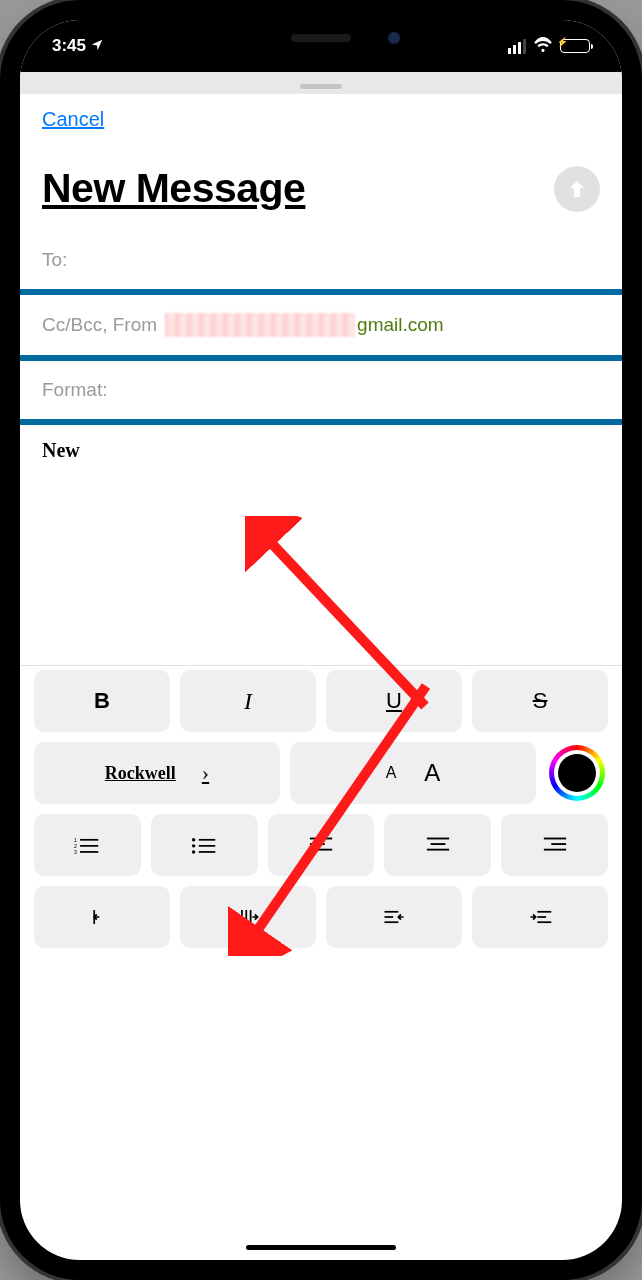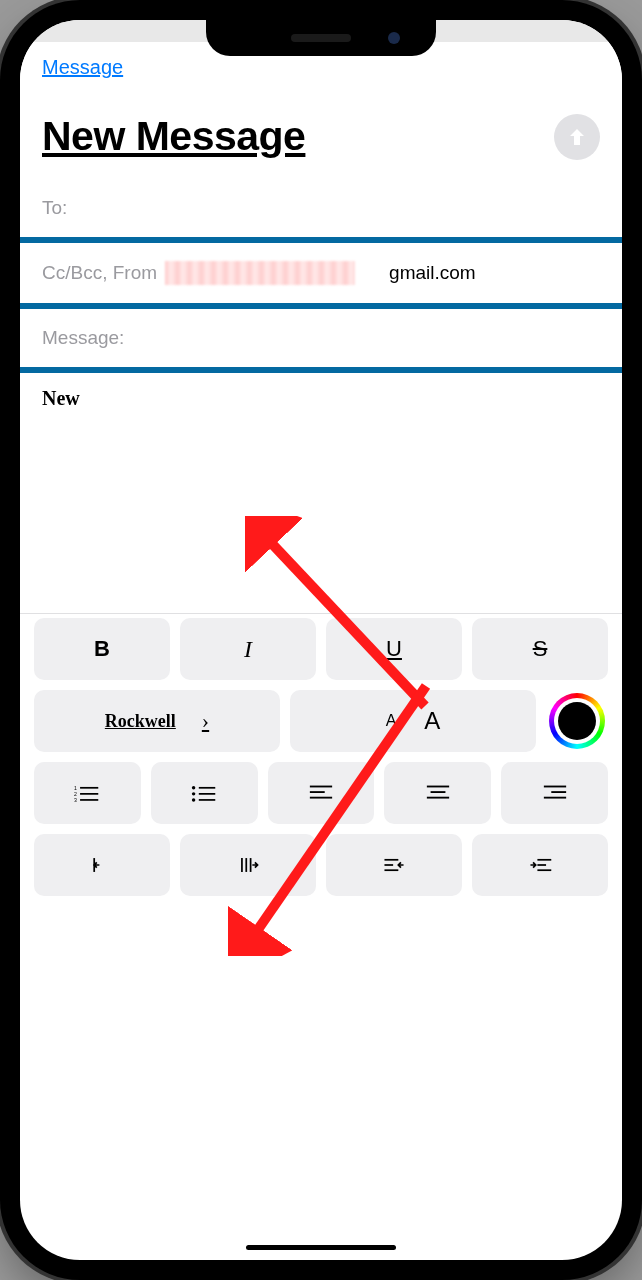--- a/index.html
+++ b/index.html
@@ -118,21 +118,21 @@
     display: flex; align-items: center; justify-content: center;
   }
   .send-btn svg { width: 24px; height: 24px; }
 
   .fields { }
   .field {
     padding: 18px 22px; border-bottom: 6px solid #0369a1;
     font-size: 19px; color: #9a9a9f; display: flex; align-items: center;
   }
   .field:first-child { border-top: 1px solid transparent; }
-  .field-domain { color: #000000; font-size: 19px; margin-left: 32px; }
+  .field-domain { color: #4d7c0f; font-size: 19px; }
   .redacted {
     width: 190px; height: 24px; margin: 0 2px;
     background: repeating-linear-gradient(90deg, rgba(255,170,170,.6) 0px, rgba(255,200,200,.4) 6px, rgba(255,180,180,.6) 12px);
     filter: blur(1px);
   }
 
   .body-area {
     padding: 14px 22px 12px; font-size: 20px; font-family: Georgia, 'Times New Roman', serif;
     font-weight: 700; min-height: 240px; position: relative; border-bottom: 1px solid transparent;
   }
@@ -194,28 +194,52 @@
   }
 </style>
 </head>
 <body>
 
 <div class="device-frame">
 
   <div class="screen">
     <div class="notch"></div>
 
+    <div class="status-bar">
+      <div class="status-left">
+        <span>3:45</span>
+        <span class="loc-icon">
+          <svg width="14" height="14" viewBox="0 0 24 24" fill="white">
+              <path d="M3 11 L21 3 L13 21 L12 13 Z"></path>
+            </svg>
+        </span>
+      </div>
+      <div class="status-right">
+        <span class="sig-bars">
+          <span class="sb1"></span>
+            <span class="sb2"></span>
+            <span class="sb3"></span>
+            <span class="sb4"></span>
+        </span>
+        <span class="wifi-icon">
+          <svg width="20" height="16" viewBox="0 0 24 20" fill="white">
+              <path d="M12 20c1 0 2-1 2-2s-1-2-2-2-2 1-2 2 1 2 2 2zm-5-6c3-3 7-3 10 0l2-2c-4-4-10-4-14 0zm-4-4c5-5 13-5 18 0l2-2C16-1 8-1 1 8z"></path>
+            </svg>
+        </span>
+        <span class="battery"><span class="battery-fill"></span></span>
+      </div>
+    </div>
 
     <div class="sheet-top">
       <div class="sheet-handle"></div>
     </div>
 
     <div class="content">
       <div class="header-row">
-        <span class="cancel-link">Message</span>
+        <span class="cancel-link">Cancel</span>
       </div>
       <div class="title-row">
         <div class="page-title">New Message</div>
         <div class="send-btn">
           <svg viewBox="0 0 24 24">
               <path fill="#fff" d="M12 4l7 7h-4v9h-6v-9H5z"></path>
             </svg>
         </div>
       </div>
 
@@ -223,21 +247,21 @@
         <div class="field">
           <span>To:</span>
         </div>
         <div class="field">
           <span>Cc/Bcc, From</span>
           <span style="width:6px"></span>
           <span class="redacted"></span>
           <span class="field-domain">gmail.com</span>
         </div>
         <div class="field">
-          <span>Message:</span>
+          <span>Format:</span>
         </div>
       </div>
 
       <div class="body-area">
         <span>New</span>
       </div>
 
       <div class="format-panel-sep"></div>
 
 

